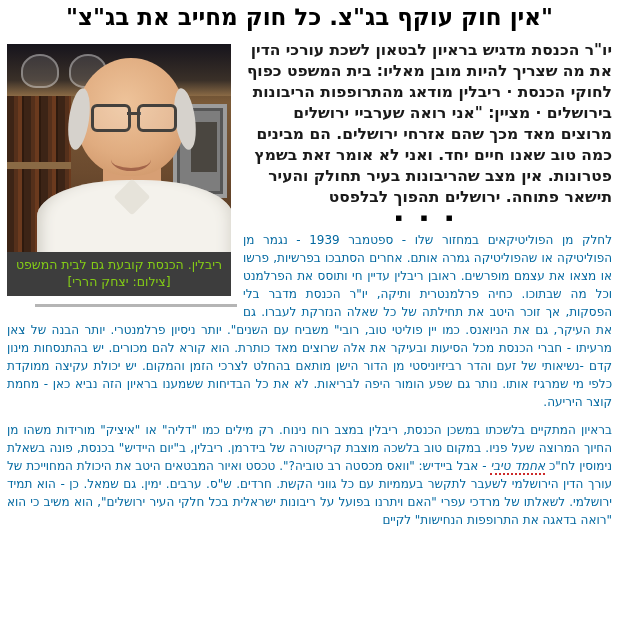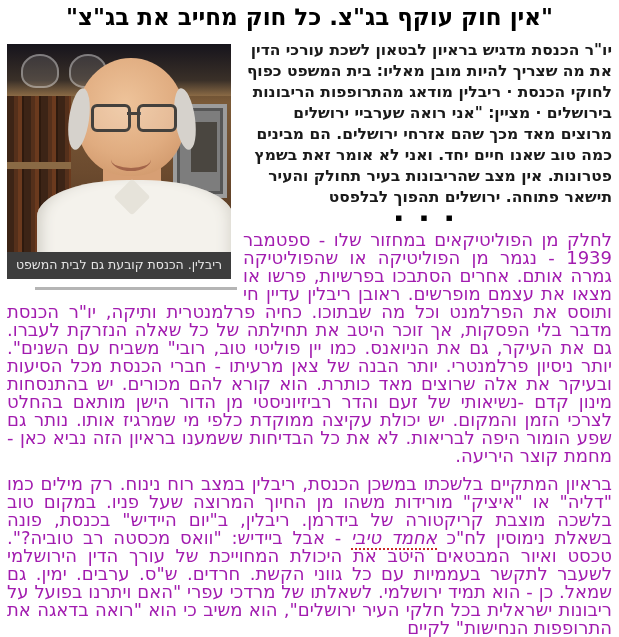--- a/index.html
+++ b/index.html
@@ -39,29 +39,29 @@
   .hair-l,.hair-r{position:absolute;width:20px;height:62px;border-radius:50%;background:#d6d2cc;}
   .hair-l{left:62px;top:44px;transform:rotate(8deg);}
   .hair-r{left:168px;top:44px;transform:rotate(-8deg);}
   .glasses{position:absolute;left:84px;top:60px;width:86px;height:26px;}
   .lens{position:absolute;top:0;width:34px;height:22px;border:3px solid #44413d;border-radius:6px;
     background:rgba(255,255,255,.18);}
   .lens.left{left:0;} .lens.right{right:0;}
   .bridge{position:absolute;left:36px;top:8px;width:14px;height:3px;background:#44413d;}
   .smile{position:absolute;left:104px;top:104px;width:40px;height:20px;border:0;
     border-bottom:3px solid #a3654a;border-radius:50%;}
-  .caption{background:#3d3d3d;color:#e5e5e5;text-align:center;direction:rtl;
+  .caption{background:#3d3d3d;color:#84cc16;text-align:center;direction:rtl;
     font-size:12.5px;line-height:17px;padding:4px 4px 6px 4px;}
   .rule{height:3px;background:#b5b5b5;width:202px;margin:8px 0 0 28px;}
   
   .subhead{font-size:15.5px;font-weight:bold;line-height:21px;color:#1a1a1a;
     text-align:right;margin:0 0 3px 0;}
   .dots{text-align:center;font-size:11px;font-weight:bold;letter-spacing:7px;
     color:#000;margin:3px 0 7px 0;}
-  .body-para{font-size:18px;line-height:18px;text-align:justify;margin:0 0 10px 0;color:#a21caf;}
+  .body-para{font-size:12px;line-height:18px;text-align:justify;margin:0 0 10px 0;color:#0369a1;}
   .misspell{border-bottom:2px dotted #cc2a2a;font-style:italic;}
 </style>
 </head>
 <body>
 
 <div class="page">
   <h1 class="headline">"אין חוק עוקף בג"צ. כל חוק מחייב את בג"צ"</h1>
 
   <div class="content">
 
@@ -82,20 +82,21 @@
         <div class="hair-r"></div>
         <div class="glasses">
           <div class="lens left"></div>
           <div class="bridge"></div>
           <div class="lens right"></div>
         </div>
         <div class="smile"></div>
       </div>
       <div class="caption">
         <div>ריבלין. הכנסת קובעת גם לבית המשפט</div>
+        <div>[צילום: יצחק הררי]</div>
       </div>
       <div class="rule"></div>
     </div>
 
     <p class="subhead">יו"ר הכנסת מדגיש בראיון לבטאון לשכת עורכי הדין את מה שצריך להיות מובן מאליו: בית המשפט כפוף לחוקי הכנסת · ריבלין מודאג מהתרופפות הריבונות בירושלים · מציין: "אני רואה שערביי ירושלים מרוצים מאד מכך שהם אזרחי ירושלים. הם מבינים כמה טוב שאנו חיים יחד. ואני לא אומר זאת בשמץ פטרונות. אין מצב שהריבונות בעיר תחולק והעיר תישאר פתוחה. ירושלים תהפוך לבלפסט</p>
 
     <div class="dots">▪ ▪ ▪</div>
 
     <p class="body-para">לחלק מן הפוליטיקאים במחזור שלו - ספטמבר 1939 - נגמר מן הפוליטיקה או שהפוליטיקה גמרה אותם. אחרים הסתבכו בפרשיות, פרשו או מצאו את עצמם מופרשים. ראובן ריבלין עדיין חי ותוסס את הפרלמנט וכל מה שבתוכו. כחיה פרלמנטרית ותיקה, יו"ר הכנסת מדבר בלי הפסקות, אך זוכר היטב את תחילתה של כל שאלה הנזרקת לעברו. גם את העיקר, גם את הניואנס. כמו יין פוליטי טוב, רובי" משביח עם השנים". יותר ניסיון פרלמנטרי. יותר הבנה של צאן מרעיתו - חברי הכנסת מכל הסיעות ובעיקר את אלה שרוצים מאד כותרת. הוא קורא להם מכורים. יש בהתנסחות מינון קדם -נשיאותי של זעם והדר רביזיוניסטי מן הדור הישן מותאם בהחלט לצרכי הזמן והמקום. יש יכולת עקיצה ממוקדת כלפי מי שמרגיז אותו. נותר גם שפע הומור היפה לבריאות. לא את כל הבדיחות ששמענו בראיון הזה נביא כאן - מחמת קוצר היריעה.</p>
 

